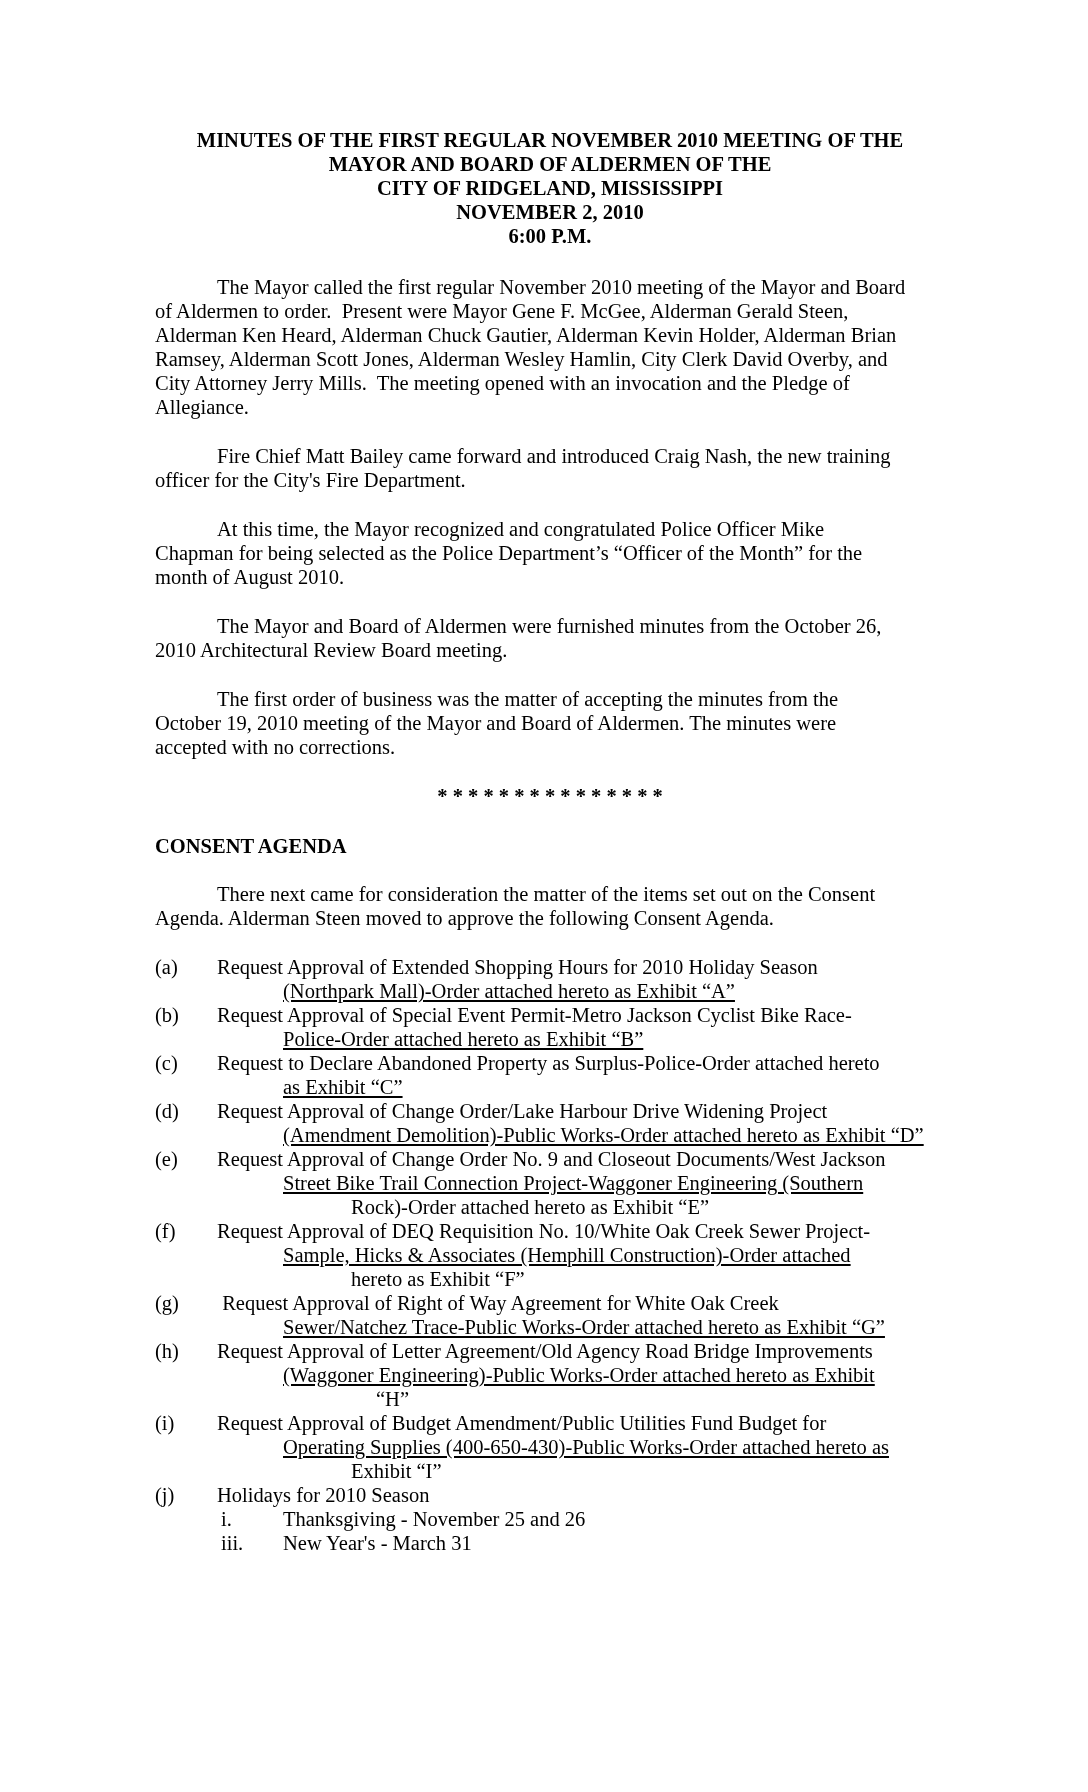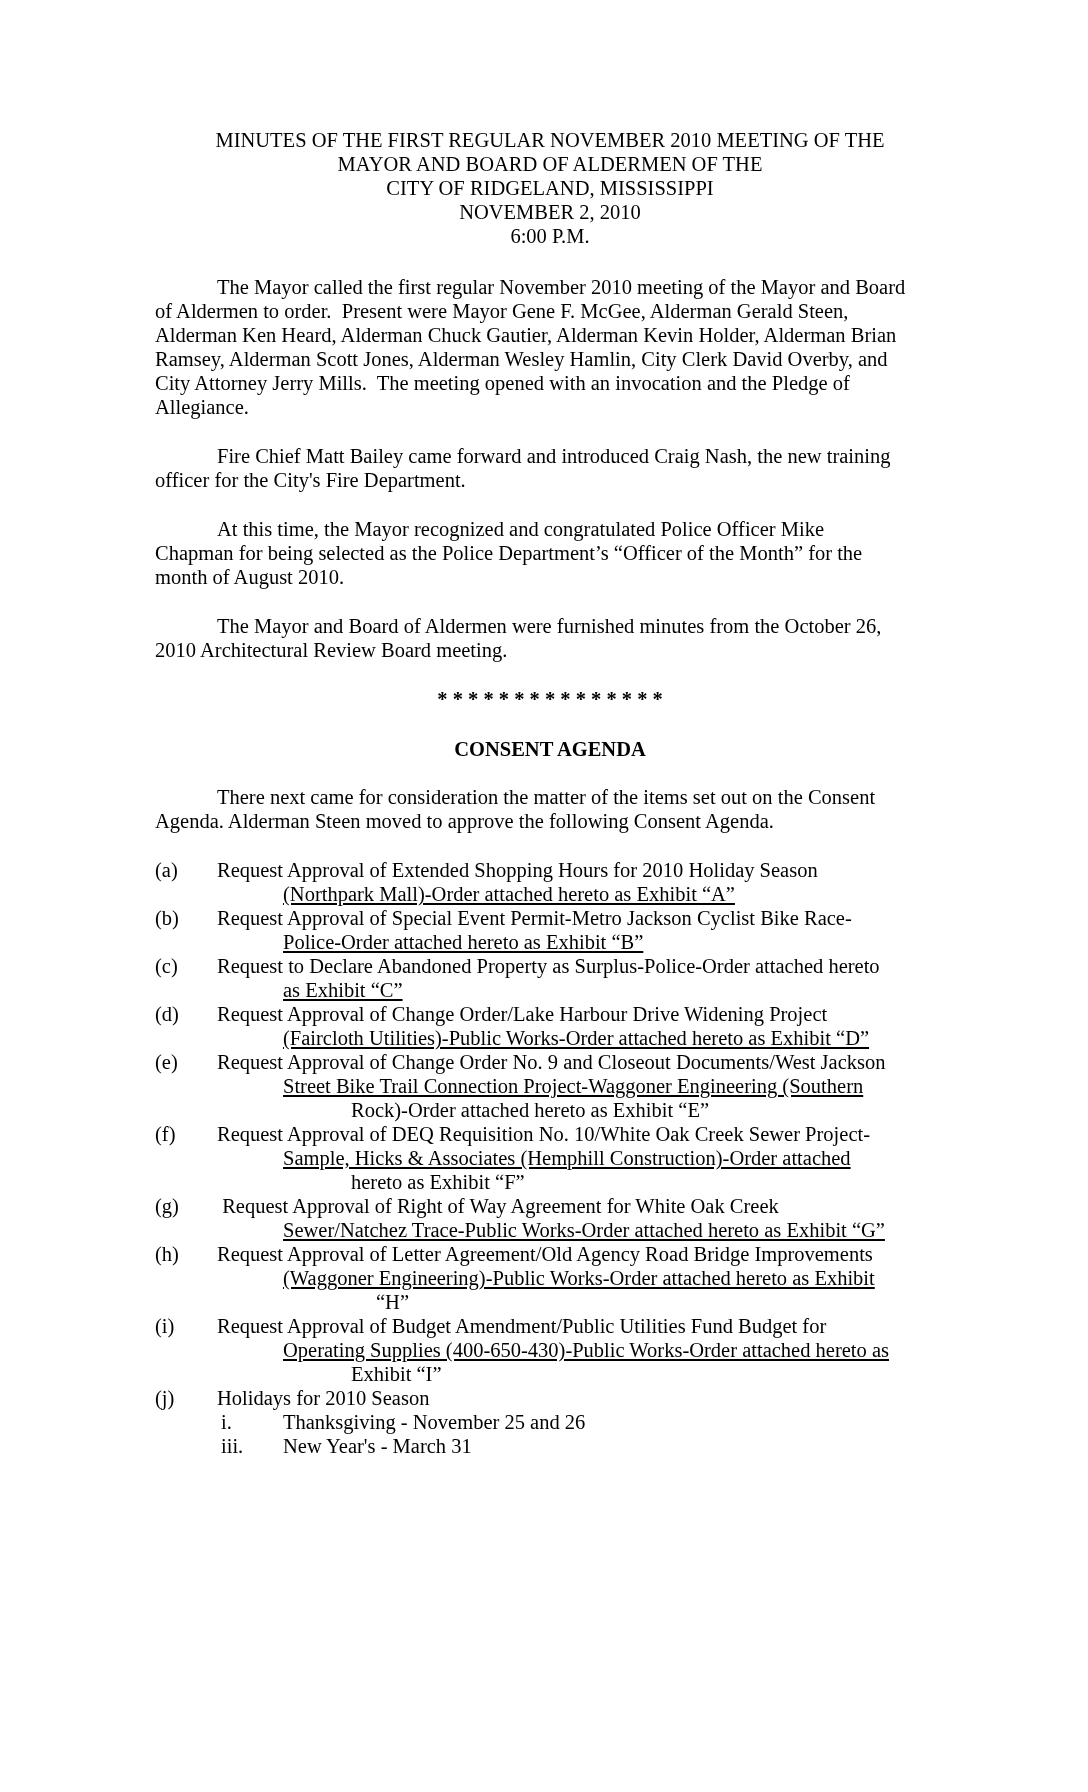--- a/index.html
+++ b/index.html
@@ -15,40 +15,40 @@
     overflow: hidden;
   }
   .content {
     position: absolute;
     left: 155px;
     top: 128px;
     width: 790px;
   }
   .doc-title {
     font-size: 20.5px;
-    font-weight: normal;
+    font-weight: bold;
     text-align: center;
     white-space: pre;
     margin: 0 0 27px 0;
   }
   .body-para {
     margin: 8px 0 25px 0;
     text-indent: 62px;
     white-space: pre;
   }
   .separator {
     text-align: center;
     font-weight: bold;
     white-space: pre;
     margin: 0 0 26px 0;
   }
   .consent-heading {
     font-size: 20.5px;
     font-weight: bold;
-    text-align: center;
+    text-align: left;
     margin: 0 0 24px 0;
   }
   .agenda-item { position: relative; }
   .agenda-label { position: absolute; left: 0; top: 0; }
   .line { white-space: pre; }
   .ind1 { padding-left: 62px; }
   .ind2 { padding-left: 128px; text-decoration: underline; }
   .ind3 { padding-left: 196px; }
   .ind4 { padding-left: 221px; }
   .sub-item { position: relative; }
@@ -73,20 +73,23 @@
 Ramsey, Alderman Scott Jones, Alderman Wesley Hamlin, City Clerk David Overby, and
 City Attorney Jerry Mills.  The meeting opened with an invocation and the Pledge of
 Allegiance.</p>
       <p class="body-para">Fire Chief Matt Bailey came forward and introduced Craig Nash, the new training
 officer for the City's Fire Department.</p>
       <p class="body-para">At this time, the Mayor recognized and congratulated Police Officer Mike
 Chapman for being selected as the Police Department’s “Officer of the Month” for the
 month of August 2010.</p>
       <p class="body-para">The Mayor and Board of Aldermen were furnished minutes from the October 26,
 2010 Architectural Review Board meeting.</p>
+      <p class="body-para">The first order of business was the matter of accepting the minutes from the
+October 19, 2010 meeting of the Mayor and Board of Aldermen. The minutes were
+accepted with no corrections.</p>
     </div>
 
   <div class="separator">* * * * * * * * * * * * * * *</div>
 
   <h2 class="consent-heading">CONSENT AGENDA</h2>
 
   <p class="body-para">There next came for consideration the matter of the items set out on the Consent
 Agenda. Alderman Steen moved to approve the following Consent Agenda.</p>
 
   <div id="agenda-list">
@@ -101,21 +104,21 @@
         <div class="line ind2">Police-Order attached hereto as Exhibit “B”</div>
       </div>
       <div class="agenda-item">
         <span class="agenda-label">(c)</span>
         <div class="line ind1">Request to Declare Abandoned Property as Surplus-Police-Order attached hereto</div>
         <div class="line ind2">as Exhibit “C”</div>
       </div>
       <div class="agenda-item">
         <span class="agenda-label">(d)</span>
         <div class="line ind1">Request Approval of Change Order/Lake Harbour Drive Widening Project</div>
-        <div class="line ind2">(Faircloth Utilities)-Public Works-Order attached hereto as Exhibit “D”</div>
+        <div class="line ind2">(Amendment Demolition)-Public Works-Order attached hereto as Exhibit “D”</div>
       </div>
       <div class="agenda-item">
         <span class="agenda-label">(e)</span>
         <div class="line ind1">Request Approval of Change Order No. 9 and Closeout Documents/West Jackson</div>
         <div class="line ind2">Street Bike Trail Connection Project-Waggoner Engineering (Southern</div>
         <div class="line ind3">Rock)-Order attached hereto as Exhibit “E”</div>
       </div>
       <div class="agenda-item">
         <span class="agenda-label">(f)</span>
         <div class="line ind1">Request Approval of DEQ Requisition No. 10/White Oak Creek Sewer Project-</div>

